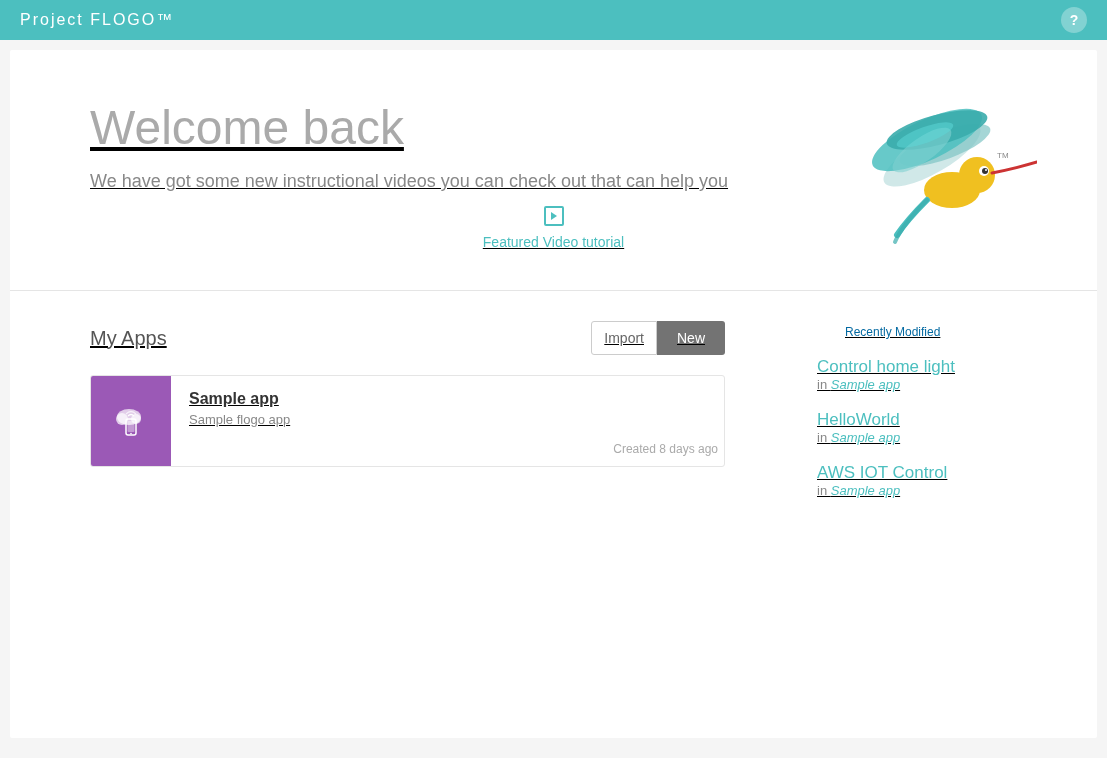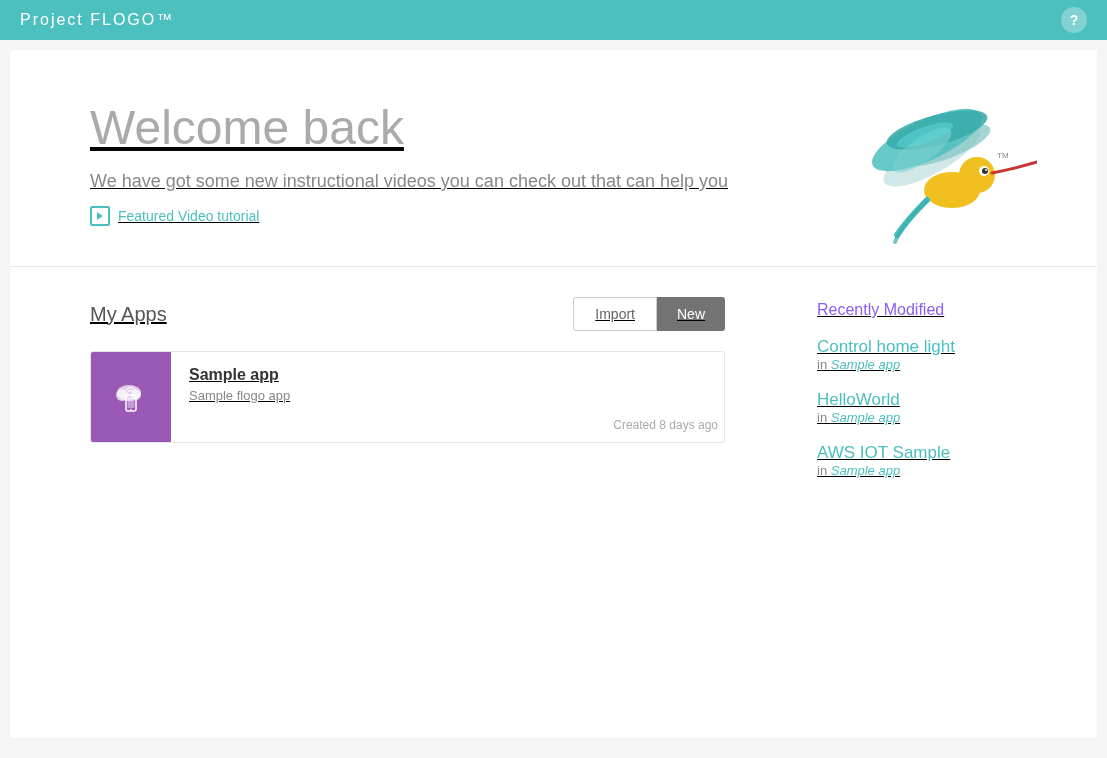--- a/index.html
+++ b/index.html
@@ -63,20 +63,21 @@
       margin-bottom: 14px;
     }
     .video-link {
       display: flex;
       align-items: center;
       gap: 8px;
       color: #4CBFBF;
       font-size: 14px;
       cursor: pointer;
       text-decoration: none;
+      flex-direction: column;
     }
     .video-icon {
       width: 20px;
       height: 20px;
       border: 2px solid #4CBFBF;
       border-radius: 2px;
       display: flex;
       align-items: center;
       justify-content: center;
       font-size: 8px;
@@ -105,21 +106,21 @@
       justify-content: space-between;
       margin-bottom: 20px;
     }
     .apps-title {
       font-size: 20px;
       font-weight: 400;
       color: #555;
     }
     .apps-actions { display: flex; gap: 0; }
     .btn-import {
-      padding: 8px 21px;
+      padding: 8px 12px;
       border: 1px solid #ccc;
       background: white;
       color: #666;
       font-size: 14px;
       cursor: pointer;
       border-radius: 3px 0 0 3px;
     }
     .btn-new {
       padding: 8px 20px;
       border: none;
@@ -171,25 +172,26 @@
       position: absolute;
       bottom: 10px;
       right: 6px;
       font-size: 12px;
       color: #aaa;
     }
 
     
     .recently-modified { width: 200px; min-width: 200px; }
     .recently-title {
-      font-size: 16px;
+      font-size: 12px;
       font-weight: 400;
-      color: #8b5cf6;
+      color: #0369a1;
       margin-bottom: 18px;
       padding-top: 4px;
+      margin-left: 28px;
     }
     .recent-item { margin-bottom: 18px; }
     .recent-flow-name {
       font-size: 17px;
       color: #4CBFBF;
       cursor: pointer;
     }
     .recent-in {
       font-size: 13px;
       color: #888;
@@ -302,21 +304,21 @@
 
       <div class="recent-item">
         <div class="recent-flow-name">HelloWorld</div>
         <div class="recent-in">
           <span>in </span>
           <span class="recent-app-name">Sample app</span>
         </div>
       </div>
 
       <div class="recent-item">
-        <div class="recent-flow-name">AWS IOT Sample</div>
+        <div class="recent-flow-name">AWS IOT Control</div>
         <div class="recent-in">
           <span>in </span>
           <span class="recent-app-name">Sample app</span>
         </div>
       </div>
     </div>
 
   </div>
 </div>
 

